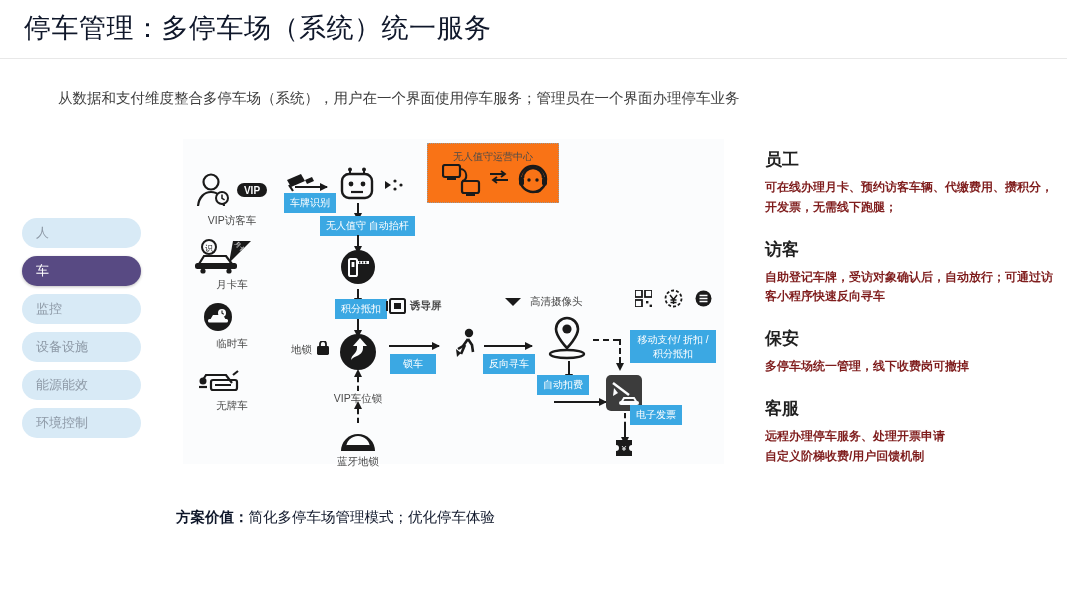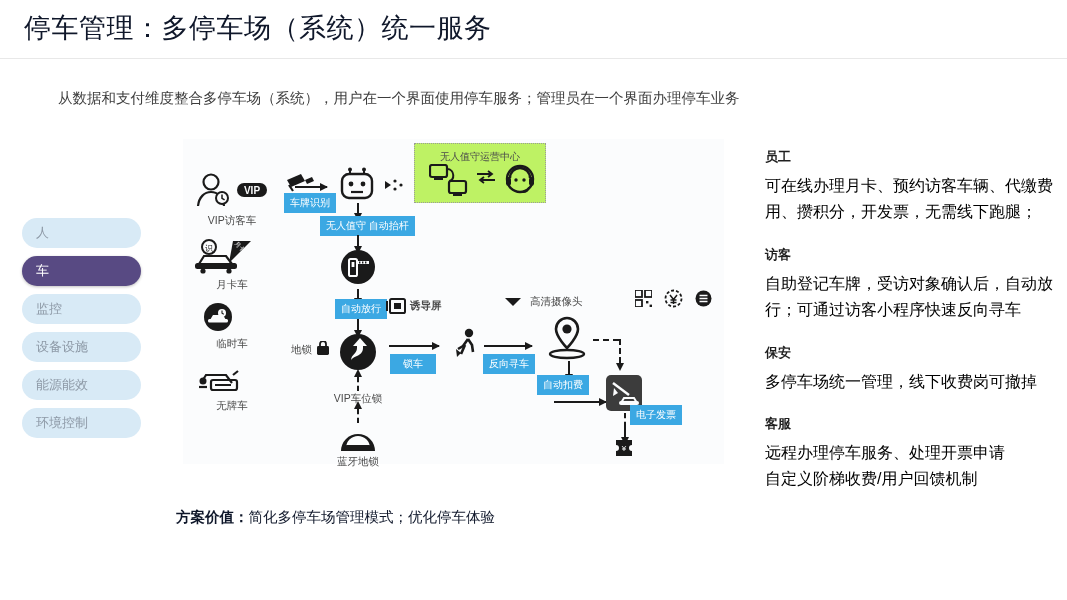--- a/index.html
+++ b/index.html
@@ -69,32 +69,32 @@
     border-top:8px solid #1a1a1a;
     border-left:4.5px solid transparent;border-right:4.5px solid transparent;
   }
   .dash-v.arrowup::after{
     content:"";position:absolute;left:-5.5px;top:-8px;
     border-bottom:8px solid #1a1a1a;
     border-left:4.5px solid transparent;border-right:4.5px solid transparent;
   }
   .dash-h{position:absolute;height:0;border-top:2px dashed #1a1a1a;}
   #ops-center{
-    position:absolute;left:231px;top:4px;width:130px;height:58px;
-    border:1px dotted #9a9a9a;background:#bef264;
+    position:absolute;left:244px;top:4px;width:130px;height:58px;
+    border:1px dotted #9a9a9a;background:#f97316;
   }
   #ops-center-title{
     position:absolute;top:6px;left:0;width:130px;text-align:center;
     font-size:10px;color:#4a4a4a;
   }
   
   #info{position:absolute;left:765px;top:148px;width:290px;}
   .info-block{margin-bottom:20px;}
-  .info-head{font-size:13px;font-weight:bold;color:#1f1f1f;margin-bottom:7px;}
-  .info-body{font-size:16px;color:#000000;line-height:1.65;}
+  .info-head{font-size:17px;font-weight:bold;color:#1f1f1f;margin-bottom:7px;}
+  .info-body{font-size:12px;color:#7f1d1d;line-height:1.65;font-weight:bold;}
   
   #value-line{
     position:absolute;left:176px;top:508px;font-size:14.5px;color:#0f172a;
     white-space:nowrap;
   }
   #value-label{font-weight:bold;}
 </style>
 </head>
 <body>
 
@@ -237,21 +237,21 @@
     <svg width="40" height="40" viewBox="0 0 40 40">
       <circle cx="20" cy="20" r="17" fill="#1a1a1a"></circle>
       <rect x="11" y="12" width="8" height="17" rx="1.6" fill="none" stroke="#fbfcfd" stroke-width="2"></rect>
       <rect x="13.6" y="15" width="2.8" height="5" fill="#fbfcfd"></rect>
       <path d="M19 14h12v3H19z" fill="#fbfcfd"></path>
       <path d="M21 14.6h1.4v1.8H21zM24 14.6h1.4v1.8H24zM27 14.6h1.4v1.8H27z" fill="#1a1a1a"></path>
     </svg>
   </div>
 
   <div class="arrow-v" style="left:174px;top:150px;height:10px;"></div>
-  <div class="node chip" style="left:152px;top:160px;">自动放行</div>
+  <div class="node chip" style="left:152px;top:160px;">积分抵扣</div>
   <div class="node" style="left:203px;top:159px;display:flex;align-items:center;gap:4px;font-weight:bold;">
     <svg width="20" height="16" viewBox="0 0 20 16">
       <path d="M1 3v10" stroke="#1a1a1a" stroke-width="2"></path>
       <rect x="4" y="1" width="15" height="14" rx="1.6" fill="none" stroke="#1a1a1a" stroke-width="2"></rect>
       <rect x="8" y="5" width="7" height="6" fill="#1a1a1a"></rect>
     </svg>
     <span class="cap">诱导屏</span>
   </div>
   <div class="arrow-v" style="left:174px;top:180px;height:12px;"></div>
 
@@ -328,20 +328,21 @@
       <path d="M6 6l3.5 4.5L13 6M6.5 11h6M6.5 13.6h6M9.5 10.5v4.5" stroke="#1a1a1a" stroke-width="1.5" fill="none"></path>
     </svg>
     <svg width="17" height="17" viewBox="0 0 17 17">
       <circle cx="8.5" cy="8.5" r="8" fill="#1a1a1a"></circle>
       <path d="M4.5 5.5h8M4.5 8.5h8M4.5 11.5h8" stroke="#fbfcfd" stroke-width="1.6"></path>
     </svg>
   </div>
 
   <div class="dash-h" style="left:410px;top:200px;width:26px;"></div>
   <div class="dash-v arrowdown" style="left:436px;top:200px;height:24px;"></div>
+  <div class="node chip multi" style="left:447px;top:191px;">移动支付/ 折扣 / 积分抵扣</div>
 
   <div class="node" style="left:423px;top:236px;">
     <svg width="36" height="36" viewBox="0 0 36 36">
       <rect x="0" y="0" width="36" height="36" rx="5" fill="#3c3c3c"></rect>
       <path d="M7 8l16 12" stroke="#fbfcfd" stroke-width="2.4"></path>
       <path d="M8 13l4 5-5 3z" fill="#fbfcfd"></path>
       <path d="M15 28l3-5h10l3 5" fill="none" stroke="#fbfcfd" stroke-width="2"></path>
       <rect x="13" y="26" width="20" height="4" rx="2" fill="#fbfcfd"></rect>
     </svg>
   </div>

